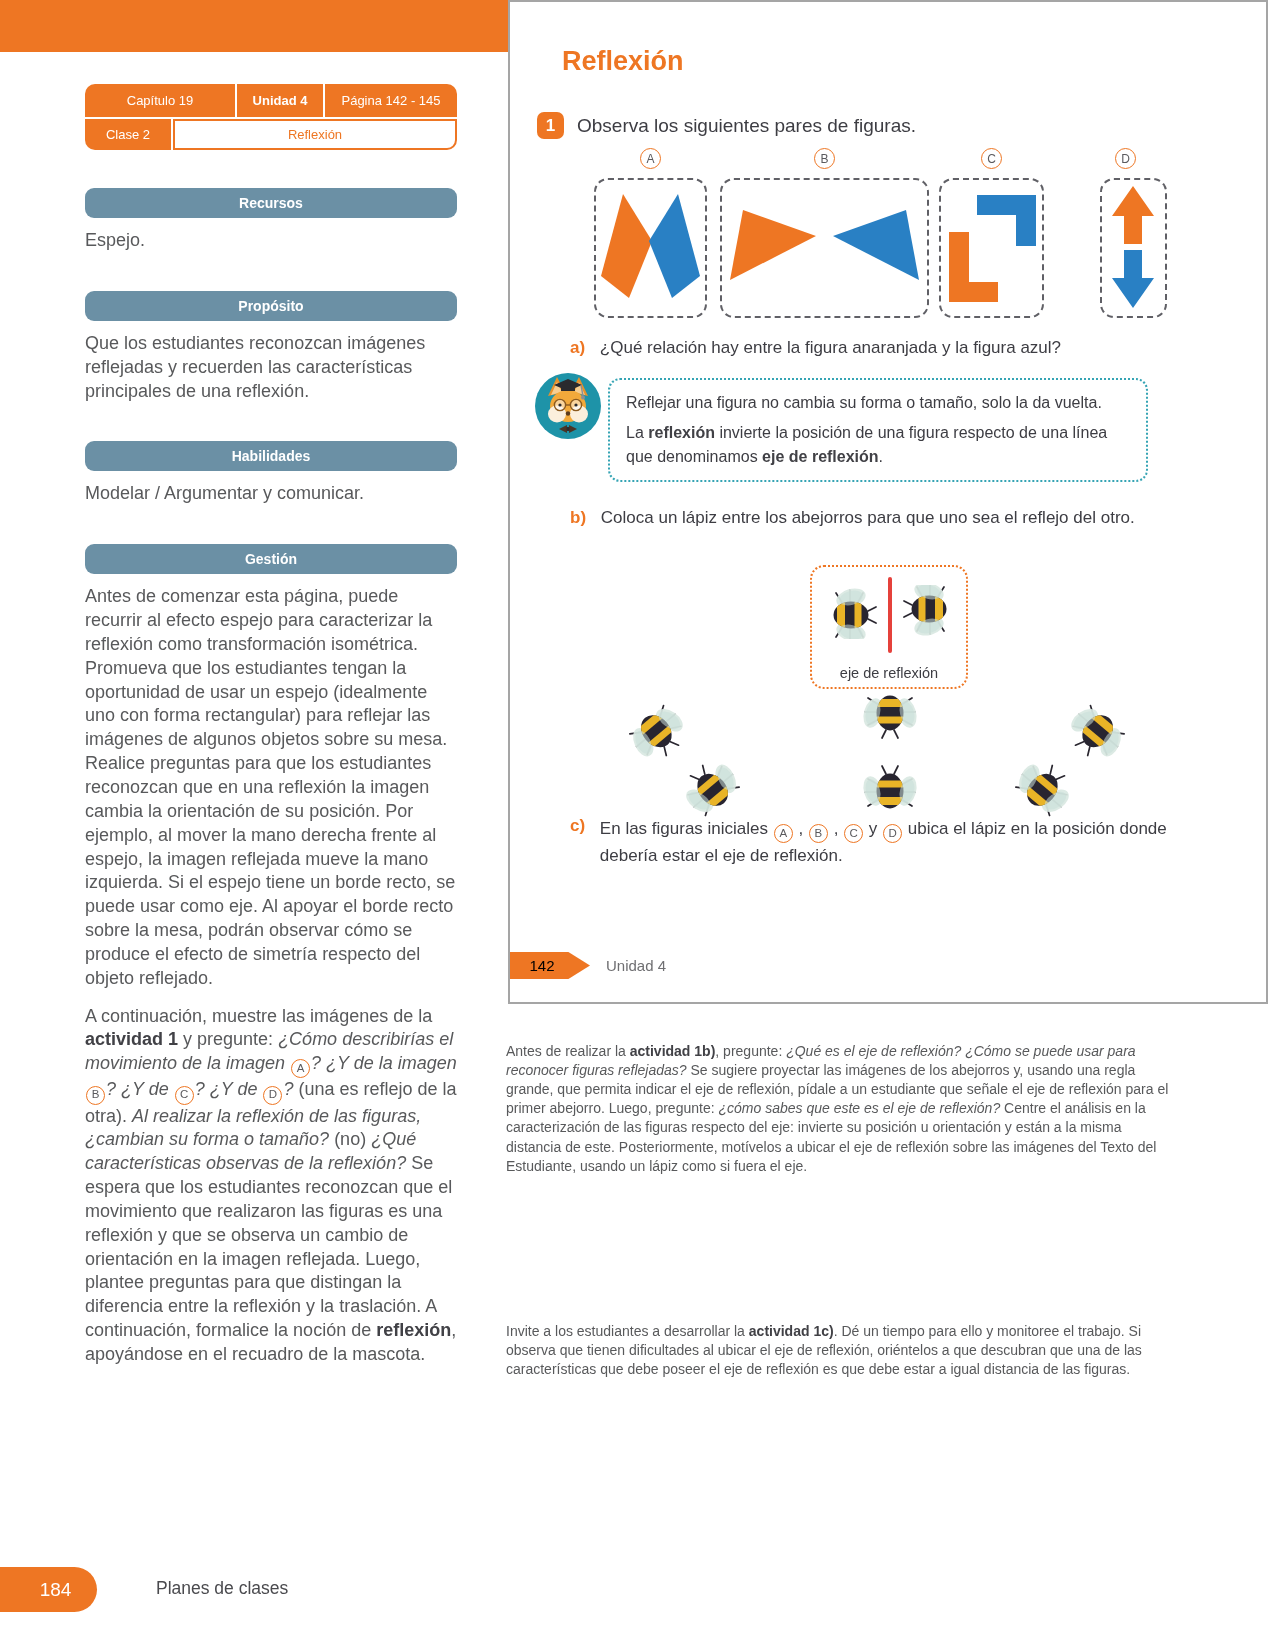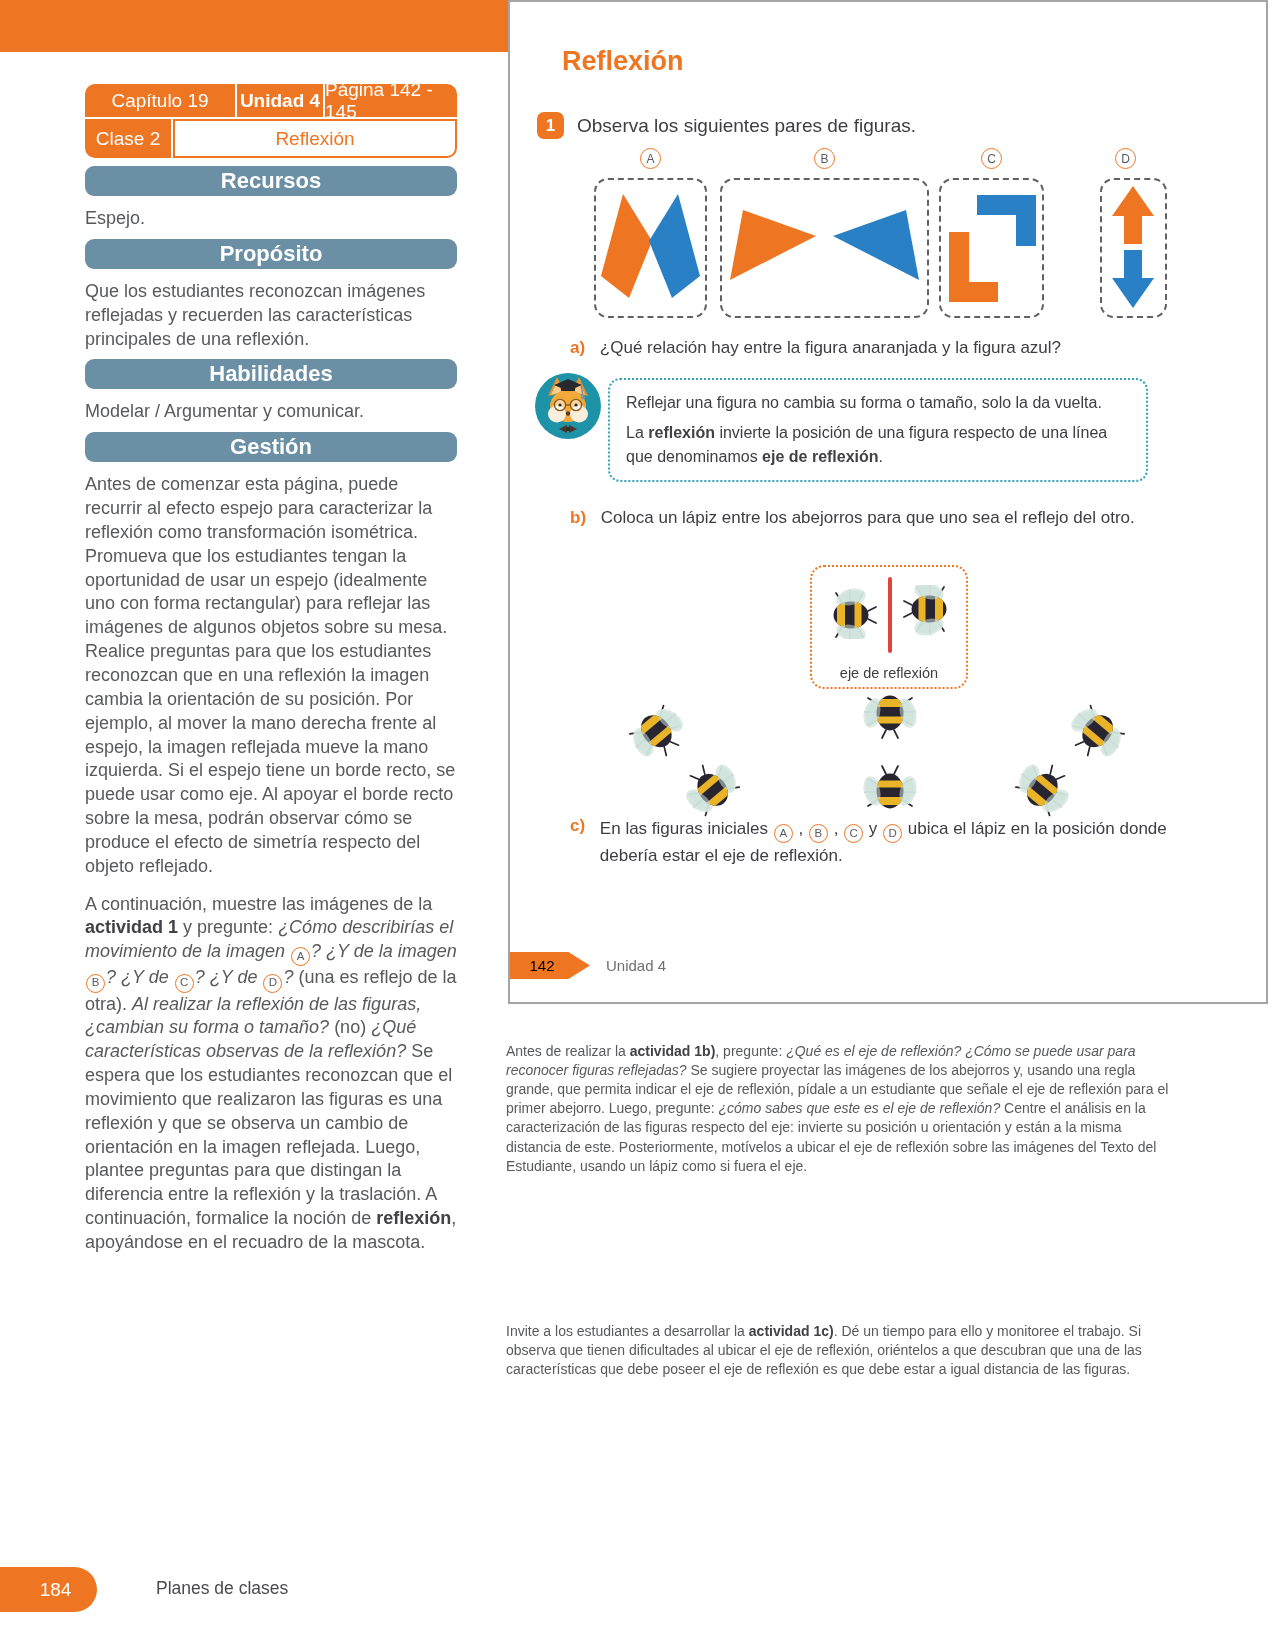--- a/index.html
+++ b/index.html
@@ -8,30 +8,30 @@
     background:#ffffff;font-family:"Liberation Sans","DejaVu Sans",sans-serif;
     -webkit-font-smoothing:antialiased;
   }
   .abs{position:absolute;}
 
   
   .topbar{left:0;top:0;width:508px;height:52px;background:#EE7623;}
 
   
   .leftcol{left:85px;top:84px;width:372px;color:#58595B;}
-  .lesson-header{width:372px;font-size:19px;}
+  .lesson-header{width:372px;font-size:13px;}
   .lh-row1{display:flex;gap:2px;height:33px;margin-bottom:2px;}
   .lh-cell{background:#EE7623;color:#fff;display:flex;align-items:center;justify-content:center;}
   .lh-c1{width:150px;border-radius:10px 0 0 0;}
   .lh-c2{width:86px;font-weight:700;}
   .lh-c3{flex:1;border-radius:0 10px 0 0;}
-  .lh-row2{display:flex;gap:2px;height:39px;}
+  .lh-row2{display:flex;gap:2px;height:31px;}
   .lh-class{background:#EE7623;color:#fff;width:86px;display:flex;align-items:center;justify-content:center;border-radius:0 0 0 10px;}
   .lh-topic{flex:1;border:2px solid #EE7623;border-radius:0 0 10px 0;color:#EE7623;display:flex;align-items:center;justify-content:center;box-sizing:border-box;background:#fff;}
-  .secbar{height:30px;background:#6B90A5;border-radius:9px;color:#fff;font-weight:700;font-size:22px;display:flex;align-items:center;justify-content:center;margin:8px 0 11px 0;}
+  .secbar{height:30px;background:#6B90A5;border-radius:9px;color:#fff;font-weight:700;font-size:14px;display:flex;align-items:center;justify-content:center;margin:38px 0 11px 0;}
   .secbar:first-of-type{margin-top:29px;}
   .ltext{margin:0 0 4px 0;font-size:18px;line-height:1.325;}
   .ltext .b,.b{font-weight:700;color:#414146;}
   .i{font-style:italic;}
 
   
   .circ{
     display:inline-flex;align-items:center;justify-content:center;
     width:19px;height:19px;border:1.6px solid #EE7623;border-radius:50%;
     font-size:11.5px;font-style:normal;font-weight:400;color:#5a5a5e;

